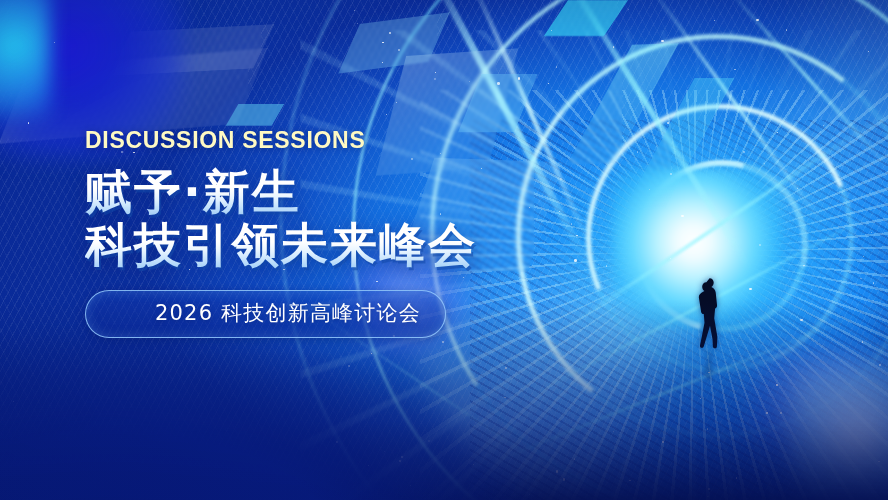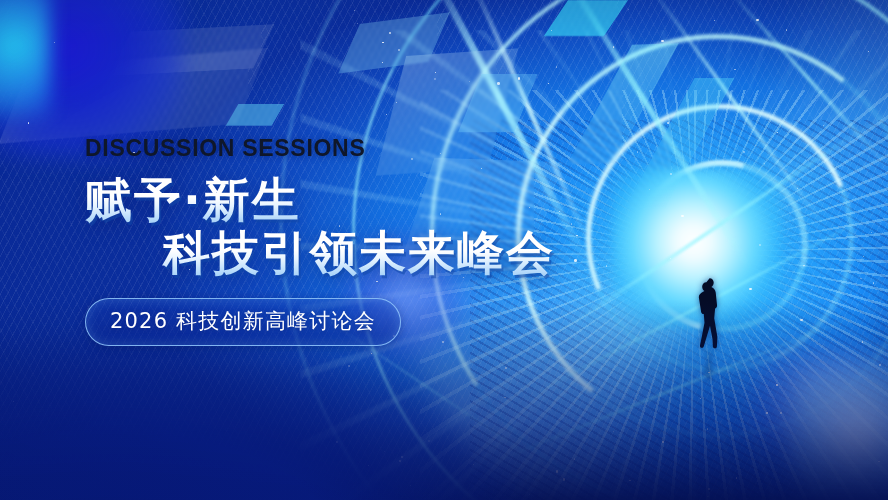--- a/index.html
+++ b/index.html
@@ -217,49 +217,49 @@
 
   
   #text-block{position:absolute;left:85px;top:122px;width:470px;z-index:20;}
 
   #eyebrow-line1{
     font-size:18.5px;font-weight:700;letter-spacing:.9px;color:#ffffff;
     line-height:1.22;white-space:nowrap;
     text-shadow:0 1px 5px rgba(6,30,110,.55);
   }
   #eyebrow-line2{
-    font-size:23px;font-weight:700;letter-spacing:.7px;color:#0f172a;
-    line-height:1.3;margin-top:12px;white-space:nowrap;
+    font-size:23px;font-weight:700;letter-spacing:.7px;color:#fef9c3;
+    line-height:1.3;margin-top:4px;white-space:nowrap;
     text-shadow:0 1px 6px rgba(6,30,110,.55);
   }
 
   .headline{
     font-family:"DejaVu Sans","Liberation Sans",sans-serif;
     font-weight:700;font-size:47px;line-height:1.06;letter-spacing:2px;
     white-space:nowrap;
     background:linear-gradient(180deg,#ffffff 0%,#ffffff 44%,#e7f4ff 62%,#b9dcfb 86%,#9fcdf6 100%);
     -webkit-background-clip:text;background-clip:text;
     color:transparent;-webkit-text-fill-color:transparent;
     filter:drop-shadow(2px 3px 0 rgba(18,72,170,.55)) drop-shadow(0 3px 10px rgba(6,28,110,.45));
   }
   #headline-1{margin-top:11px;}
-  #headline-2{margin-top:3px;text-align:right;}
+  #headline-2{margin-top:3px;}
 
   #cta-pill{
     display:inline-flex;align-items:center;justify-content:center;
     margin-top:20px;padding:8px 24px 10px;
     border:1.6px solid rgba(150,205,255,.85);
     border-radius:999px;
     background:linear-gradient(180deg, rgba(18,60,180,.42), rgba(12,40,150,.52));
     box-shadow:0 0 12px rgba(120,190,255,.25) inset, 0 2px 10px rgba(5,22,95,.35);
   }
   #cta-label{
     font-family:"DejaVu Sans","Liberation Sans",sans-serif;
     font-size:21px;font-weight:500;letter-spacing:1.2px;color:#ffffff;
-    white-space:nowrap;text-shadow:0 1px 4px rgba(6,28,110,.5);
+    white-space:nowrap;text-shadow:0 1px 4px rgba(6,28,110,.5);margin-left:45px;
   }
 
   #vignette{
     background:
       radial-gradient(ellipse 100% 86% at 50% 50%, rgba(0,0,0,0) 52%, rgba(4,16,78,.30) 100%);
   }
 </style>
 </head>
 <body>
 

